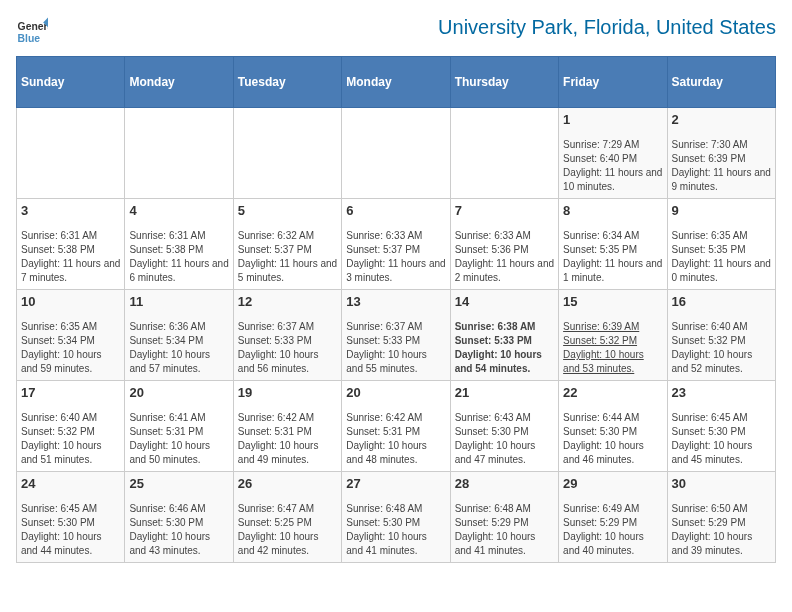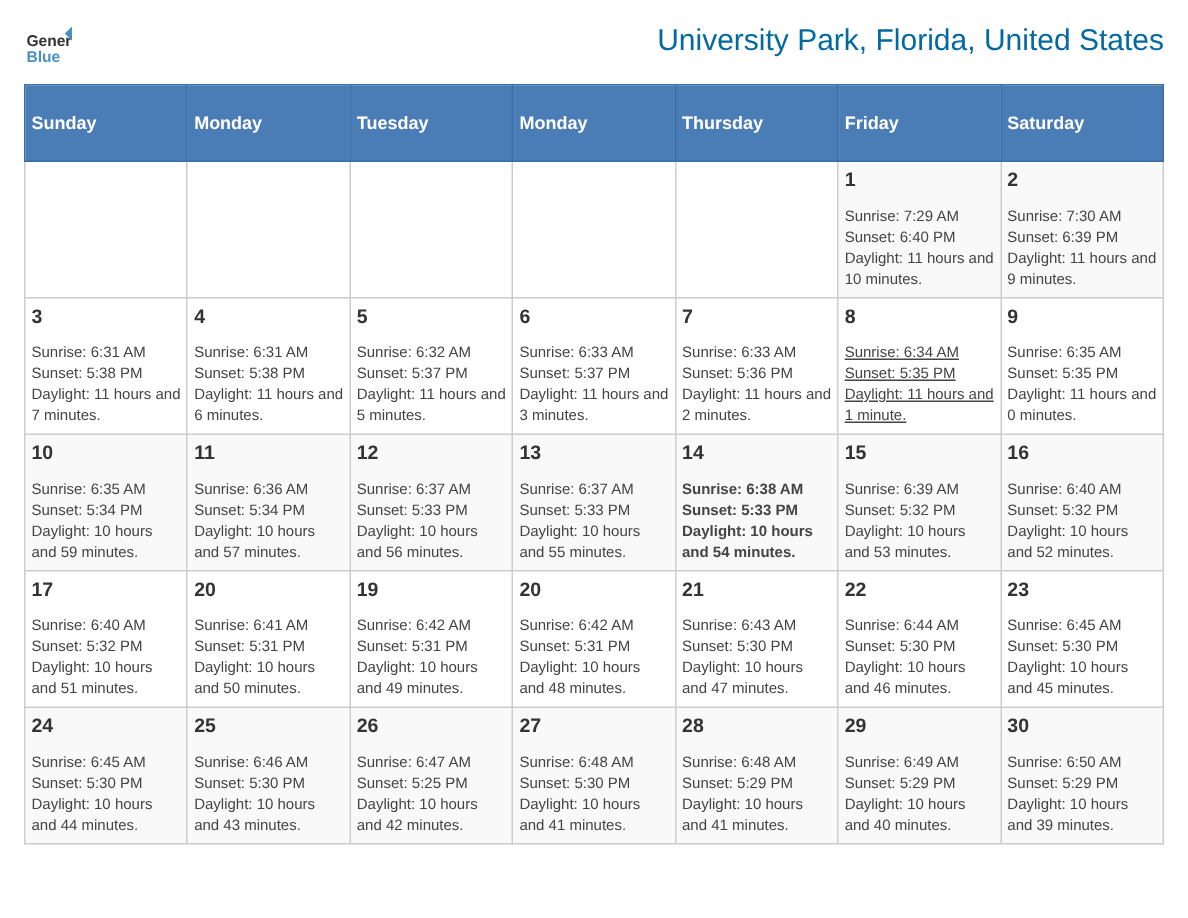--- a/index.html
+++ b/index.html
@@ -154,21 +154,21 @@
 Daylight: 11 hours and 3 minutes.</div>
         </td>
         <td>
           <span class="day-number">7</span>
           <div class="day-info" style="white-space: pre-line;">Sunrise: 6:33 AM
 Sunset: 5:36 PM
 Daylight: 11 hours and 2 minutes.</div>
         </td>
         <td>
           <span class="day-number">8</span>
-          <div class="day-info" style="white-space: pre-line; text-decoration: underline;">Sunrise: 6:34 AM
+          <div class="day-info" style="white-space: pre-line;">Sunrise: 6:34 AM
 Sunset: 5:35 PM
 Daylight: 11 hours and 1 minute.</div>
         </td>
         <td>
           <span class="day-number">9</span>
           <div class="day-info" style="white-space: pre-line;">Sunrise: 6:35 AM
 Sunset: 5:35 PM
 Daylight: 11 hours and 0 minutes.</div>
         </td>
       </tr>
@@ -198,21 +198,21 @@
 Daylight: 10 hours and 55 minutes.</div>
         </td>
         <td>
           <span class="day-number">14</span>
           <div class="day-info" style="white-space: pre-line; font-weight: bold;">Sunrise: 6:38 AM
 Sunset: 5:33 PM
 Daylight: 10 hours and 54 minutes.</div>
         </td>
         <td>
           <span class="day-number">15</span>
-          <div class="day-info" style="white-space: pre-line;">Sunrise: 6:39 AM
+          <div class="day-info" style="white-space: pre-line; text-decoration: underline;">Sunrise: 6:39 AM
 Sunset: 5:32 PM
 Daylight: 10 hours and 53 minutes.</div>
         </td>
         <td>
           <span class="day-number">16</span>
           <div class="day-info" style="white-space: pre-line;">Sunrise: 6:40 AM
 Sunset: 5:32 PM
 Daylight: 10 hours and 52 minutes.</div>
         </td>
       </tr>

